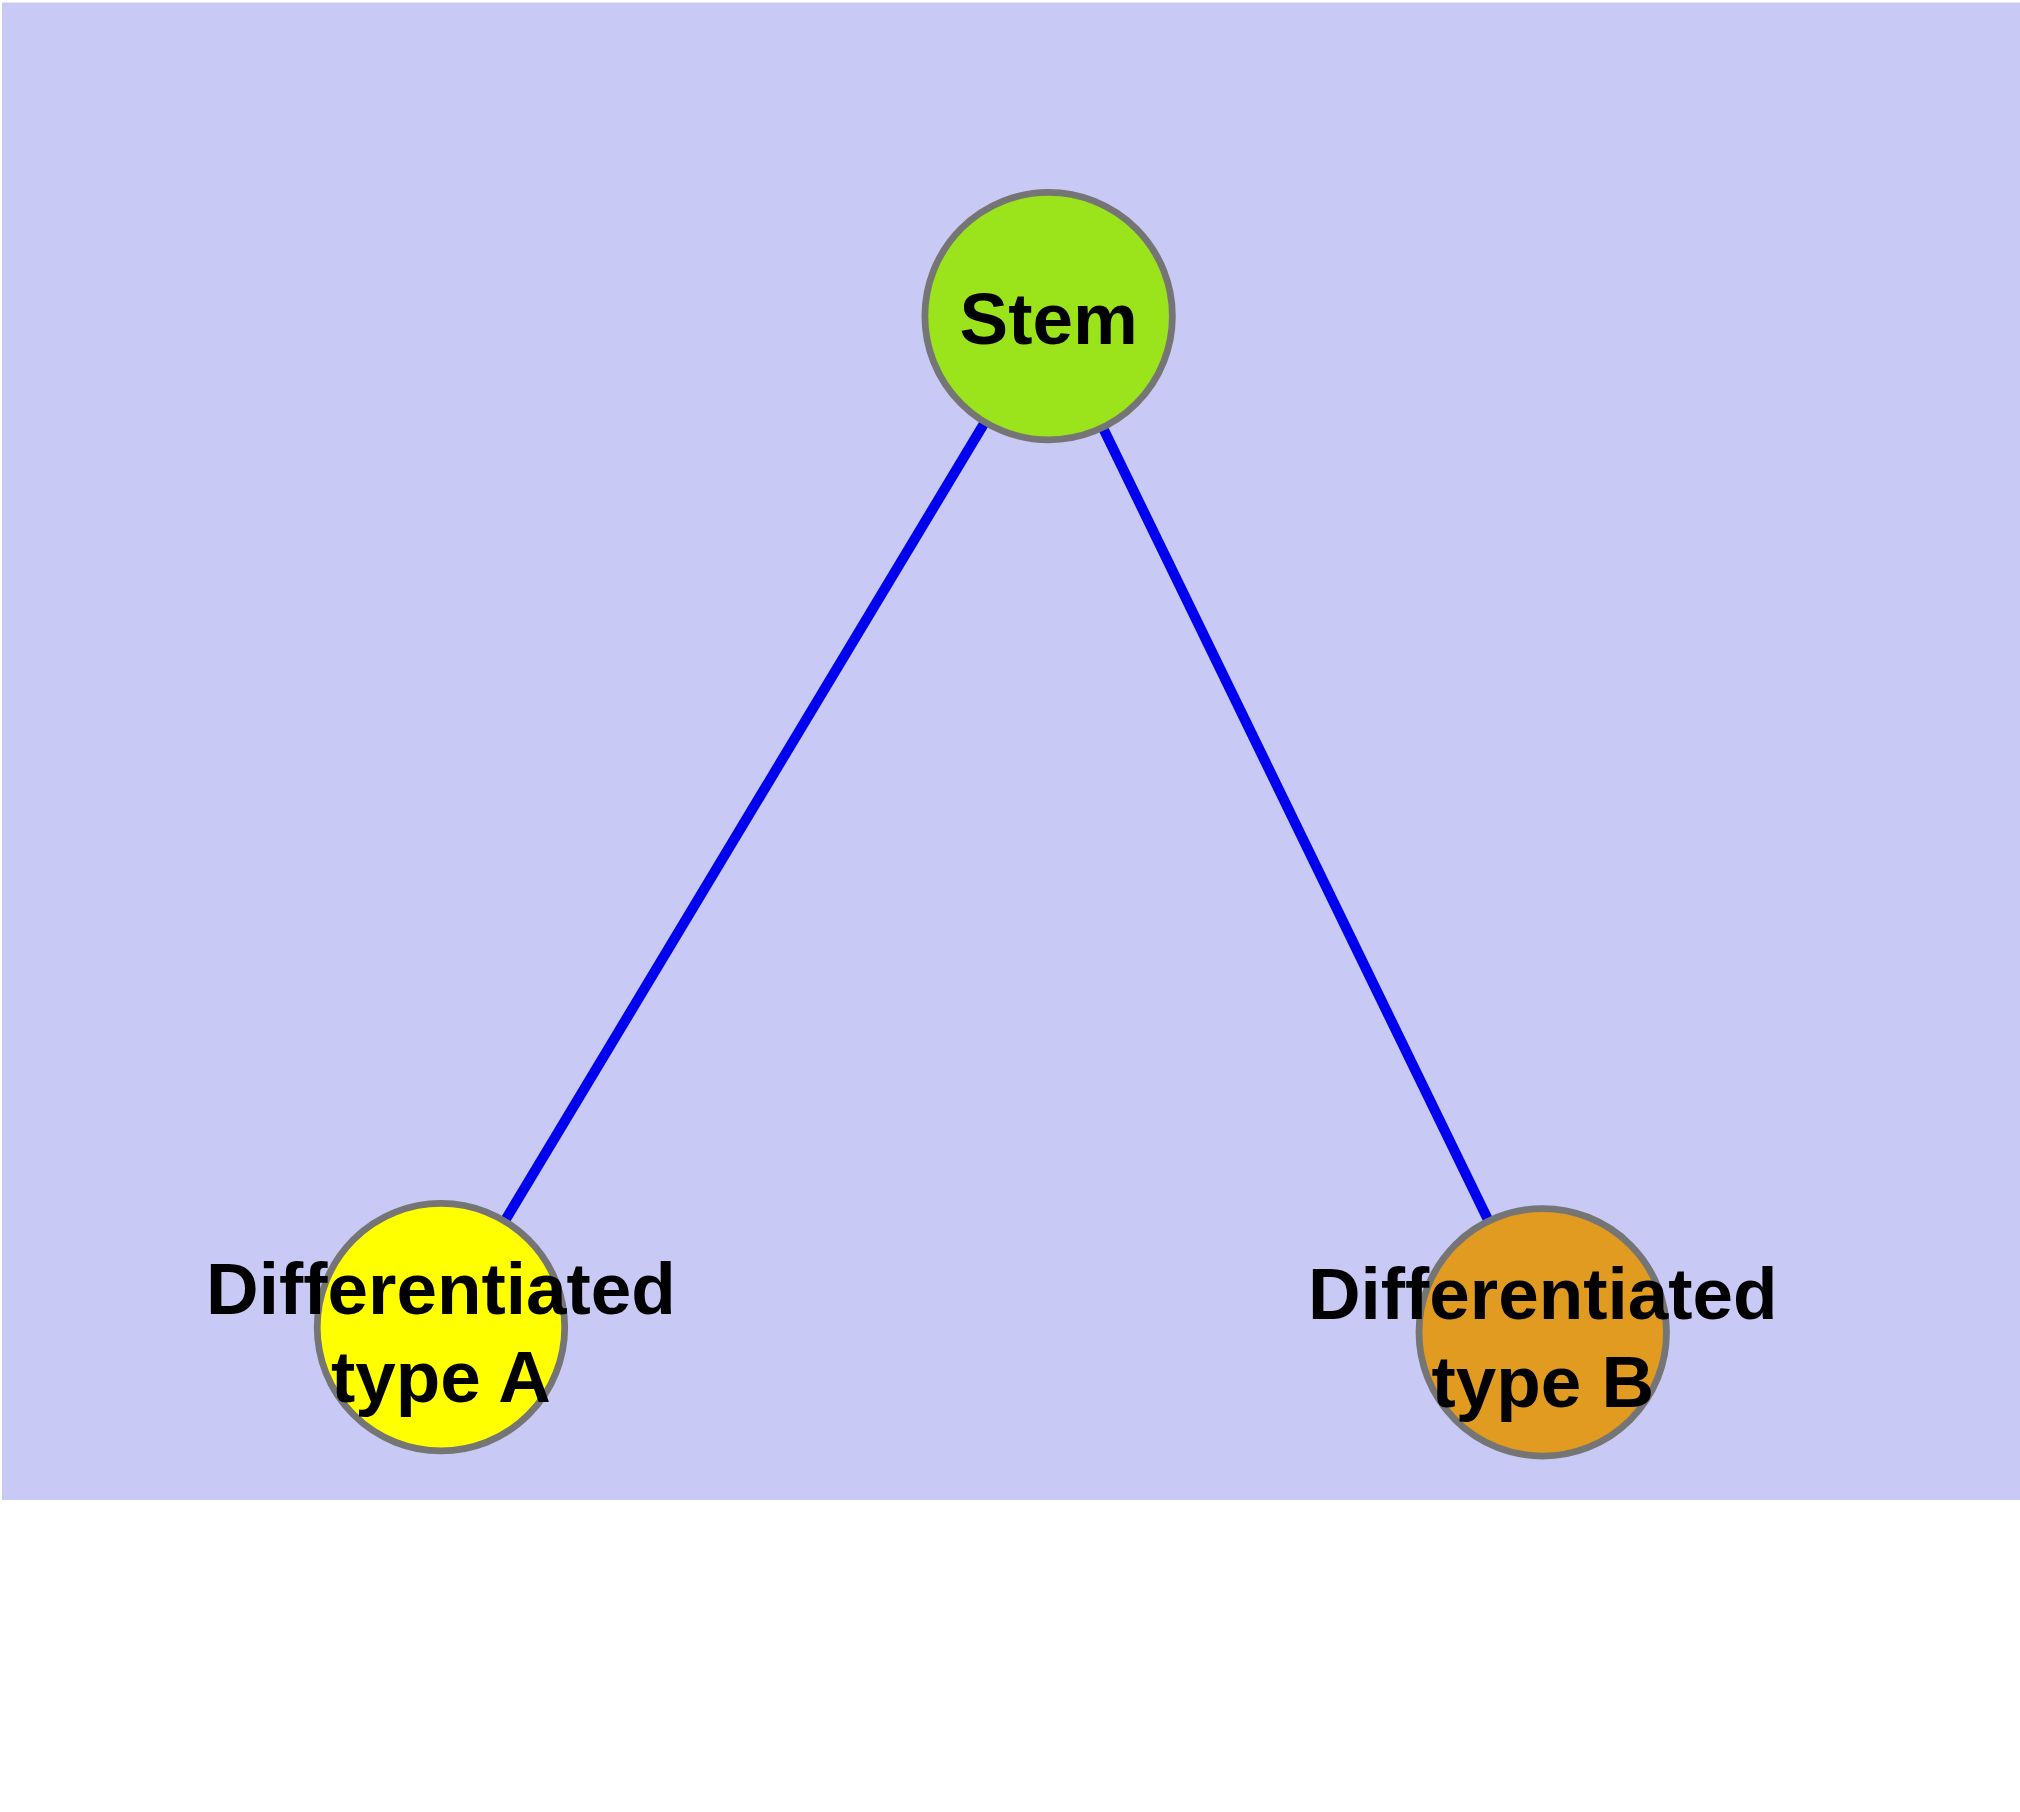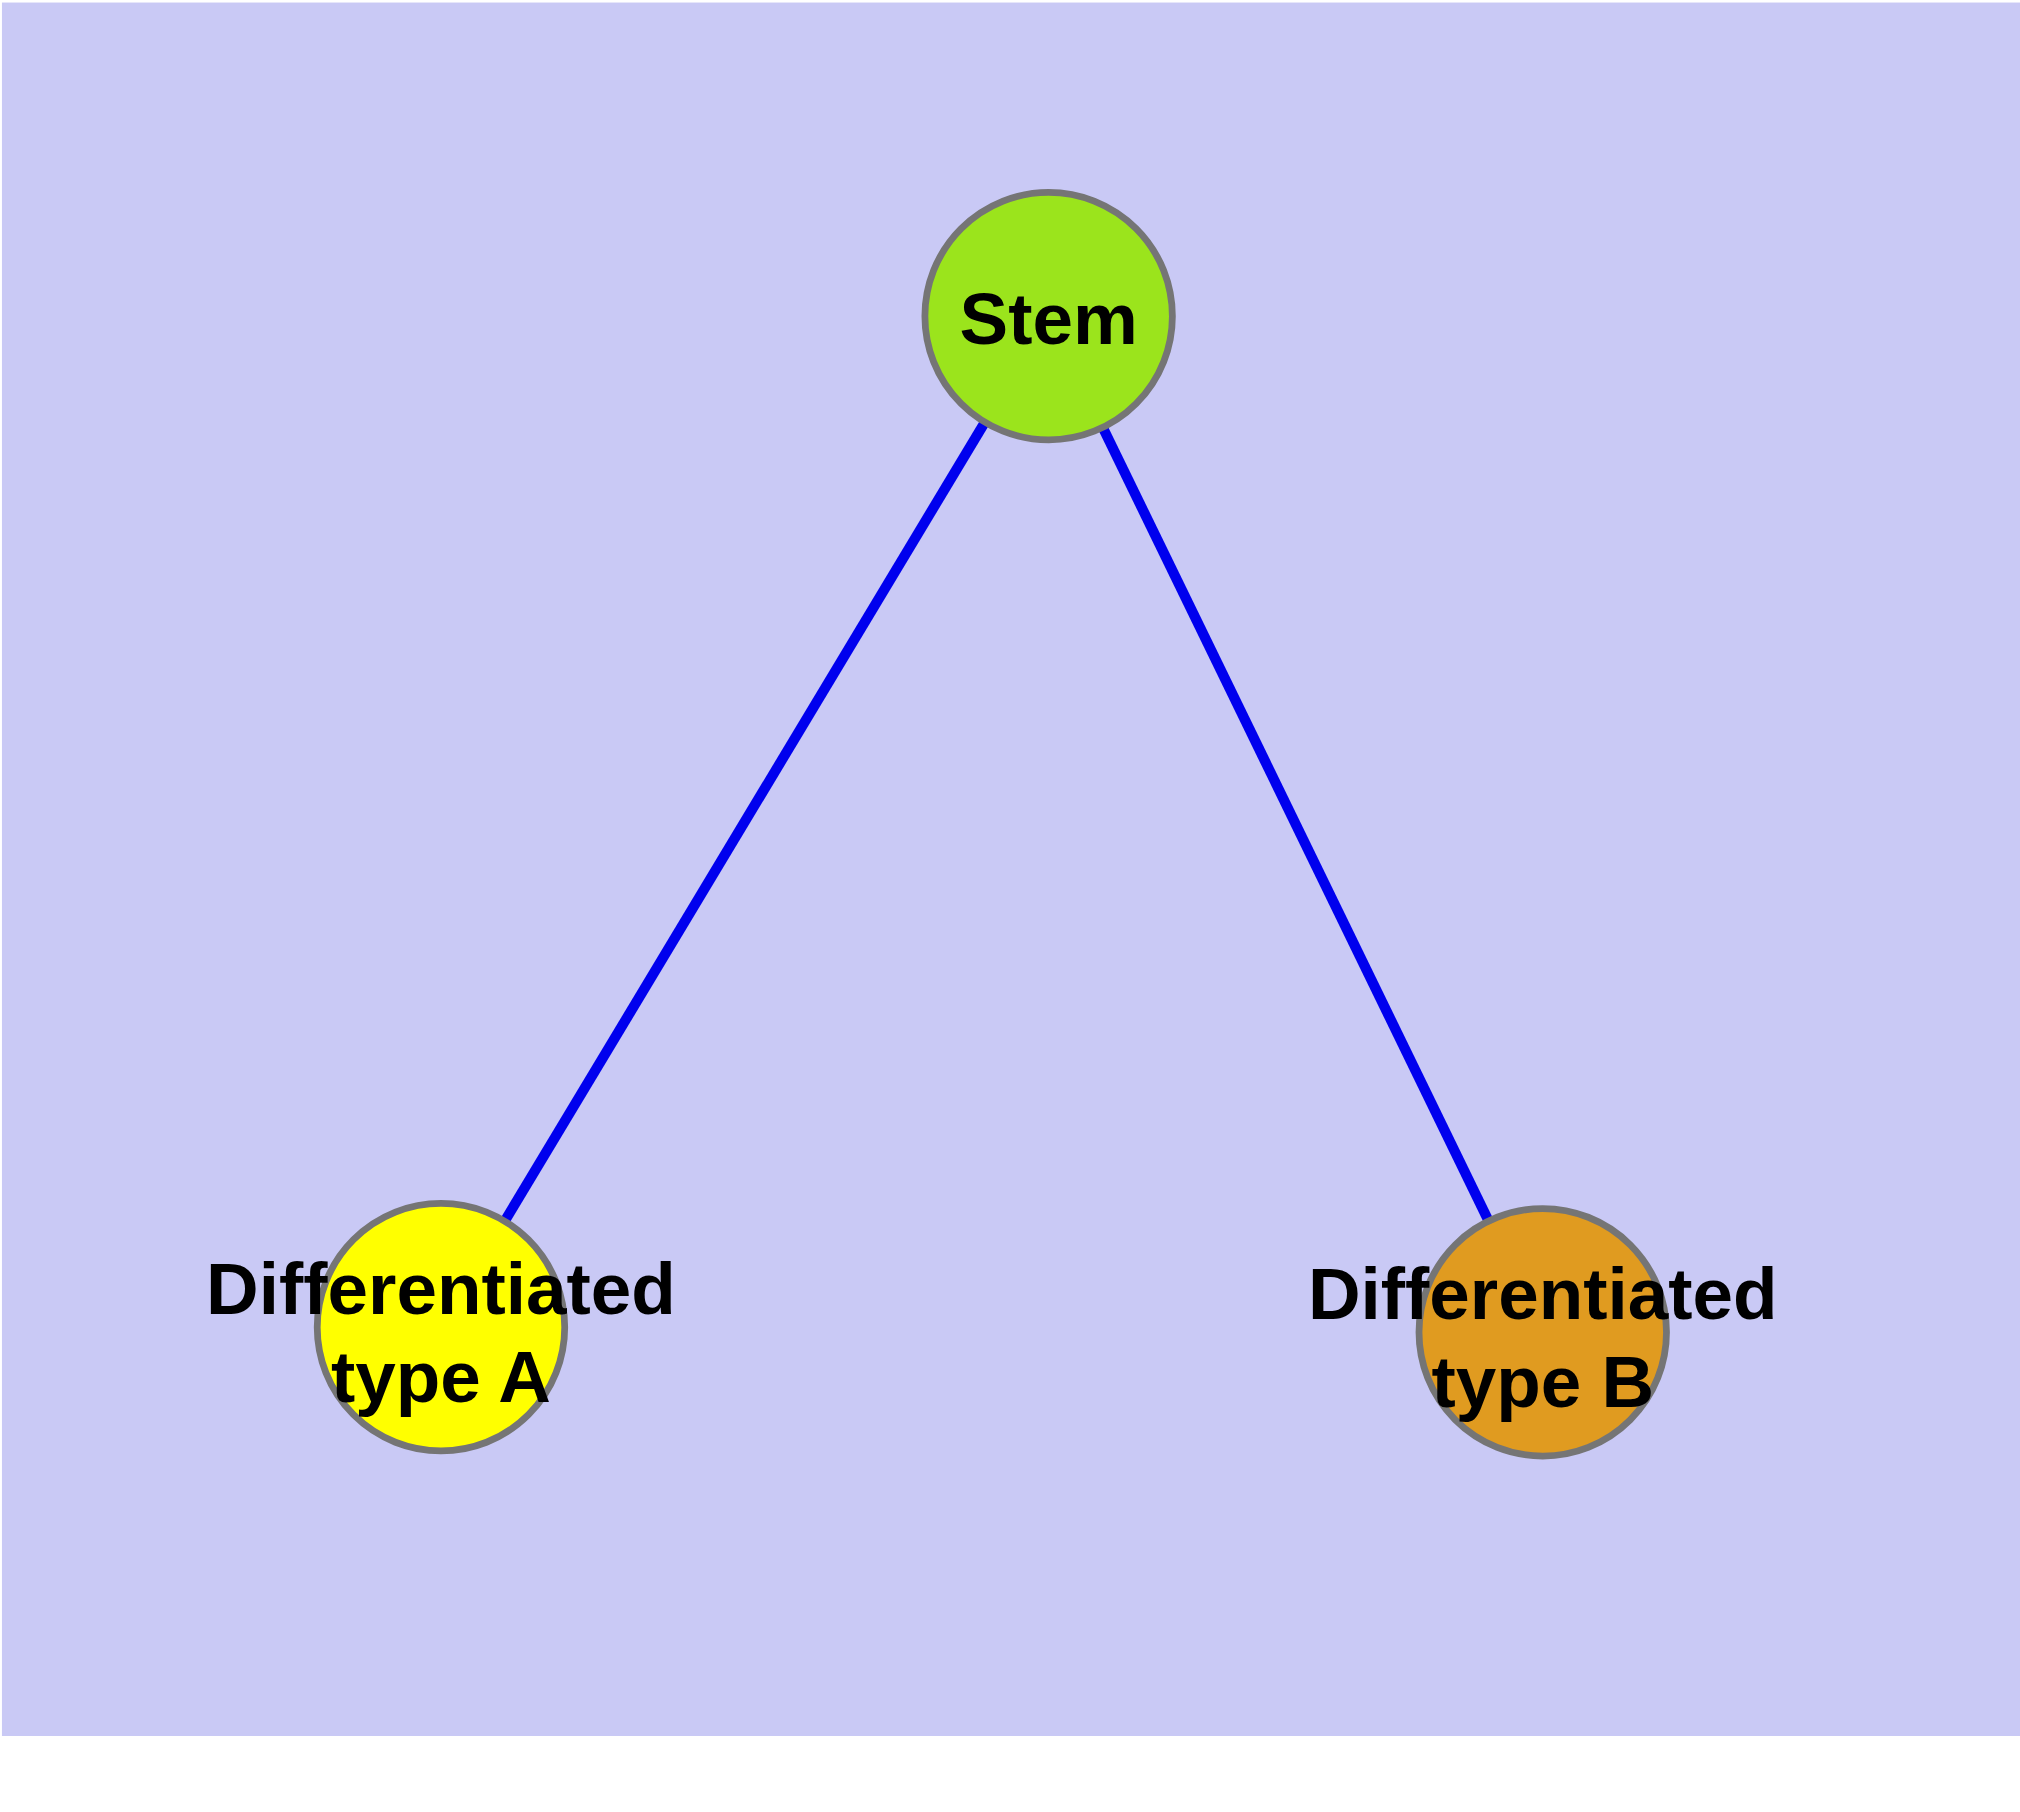--- a/index.html
+++ b/index.html
@@ -2,21 +2,21 @@
 <html style="font-size:13.6px"><head>
 <meta charset="utf-8">
 <style>
   html, body {
     margin: 0;
     padding: 0;
     background: #ffffff;
   }
   .diagram-wrap {
     width: 2021px;
-    height: 1736px;
+    height: 1500px;
     position: relative;
     background: #ffffff;
     overflow: hidden;
   }
   svg.graph-svg {
     display: block;
     width: 2021px;
     height: 1812px;
   }
   .node-label {

